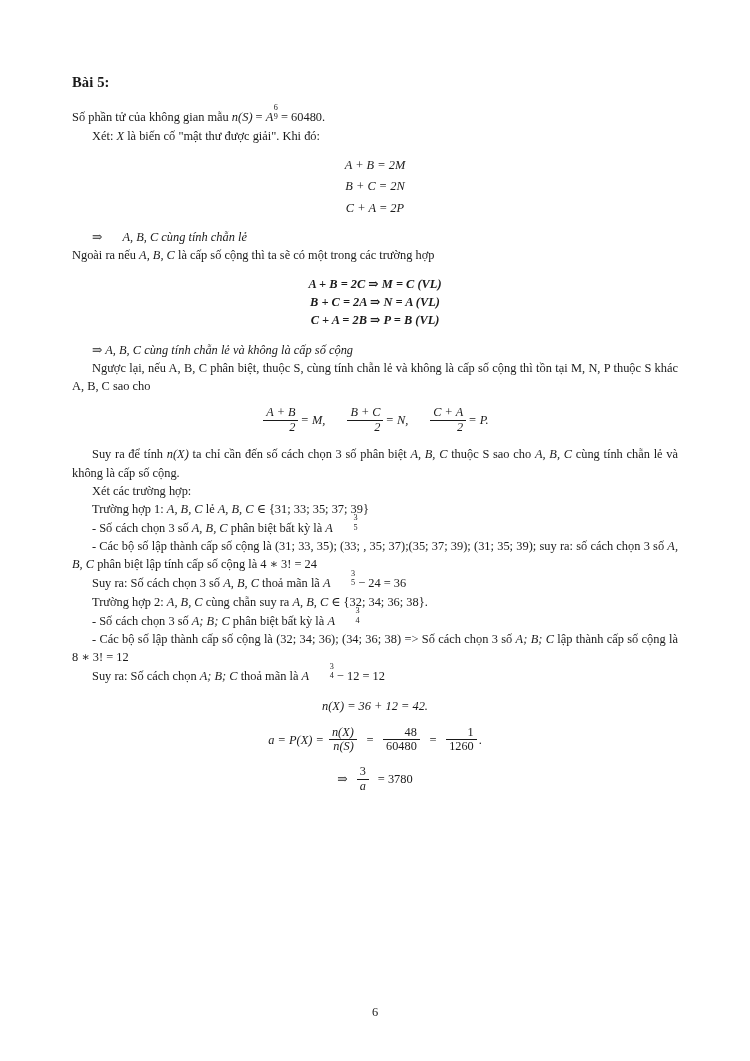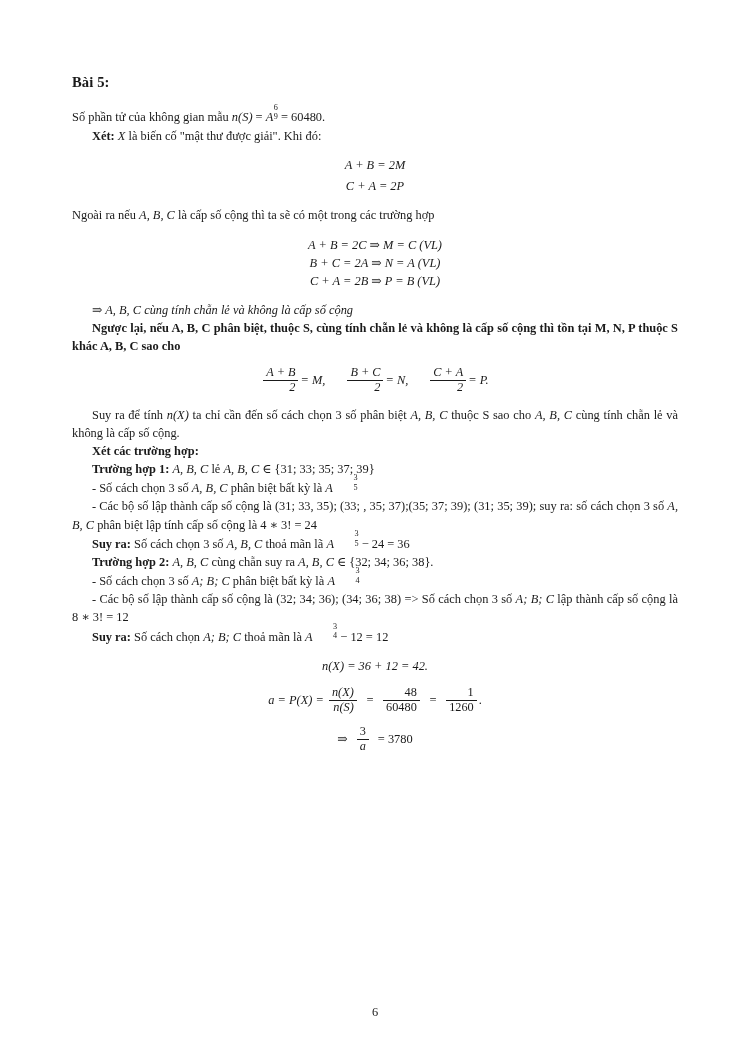--- a/index.html
+++ b/index.html
@@ -27,34 +27,34 @@
     text-align: justify;
   }
   .title {
     font-weight: bold;
     font-size: 14.6px;
     margin: 0 0 14px 0;
     letter-spacing: 0.1px;
   }
   p.tx { margin: 0; }
   p.ind { text-indent: 20px; }
-  .b { font-weight: bold; }
+  .b { font-weight: normal; }
   .mathit { font-family: "Liberation Serif","DejaVu Serif",serif; font-style: italic; }
   .mathup { font-style: normal; }
   .eqblock {
     margin: 11px 0 11px 0;
     text-align: center;
   }
   .eqline {
     margin: 3.5px 0;
     font-style: italic;
     white-space: nowrap;
   }
   .eqline .mathup { font-style: normal; }
-  .tight .eqline { margin: 0 0; }
+  .tight .eqline { margin: 0 0; font-weight: bold; }
   .supsub {
     display: inline-block;
     vertical-align: baseline;
     font-size: 0.66em;
     line-height: 1;
     text-align: left;
     font-style: normal;
     position: relative;
     top: -0.16em;
     margin-left: 0.5px;
@@ -89,23 +89,25 @@
   <div class="body-col">
 
     <div class="title">Bài 5:</div>
 
     <p class="tx"><span>Số phần tử của không gian mẫu </span><span class="mathit">n(S)</span><span> = </span><span class="mathit">A</span><span class="supsub"><span class="s1">6</span><span class="s2">9</span></span><span> = 60480.</span></p>
 
     <p class="tx ind"><span class="b">Xét:</span> <span class="mathit">X</span><span> là biến cố "mật thư được giải". Khi đó:</span></p>
 
     <div class="eqblock">
       <div class="eqline">A + B = 2M</div>
+      <div class="eqline">B + C = 2N</div>
       <div class="eqline">C + A = 2P</div>
     </div>
 
+    <p class="tx ind"><span class="op">⇒</span><span class="spw"></span><span class="mathit">A, B, C cùng tính chẵn lẻ</span></p>
 
     <p class="tx"><span>Ngoài ra nếu </span><span class="mathit">A, B, C</span><span> là cấp số cộng thì ta sẽ có một trong các trường hợp</span></p>
 
     <div class="eqblock tight">
       <div class="eqline">A + B = 2C ⇒ M = C (VL)</div>
       <div class="eqline">B + C = 2A ⇒ N = A (VL)</div>
       <div class="eqline">C + A = 2B ⇒ P = B (VL)</div>
     </div>
 
     <p class="tx ind"><span class="mathit">⇒ A, B, C cùng tính chẵn lẻ và không là cấp số cộng</span></p>

